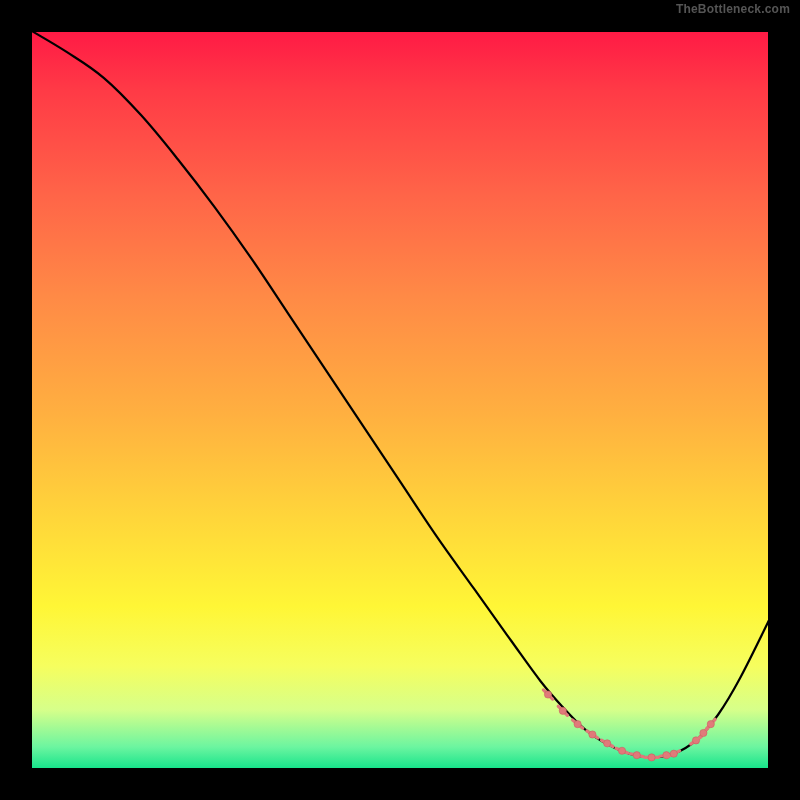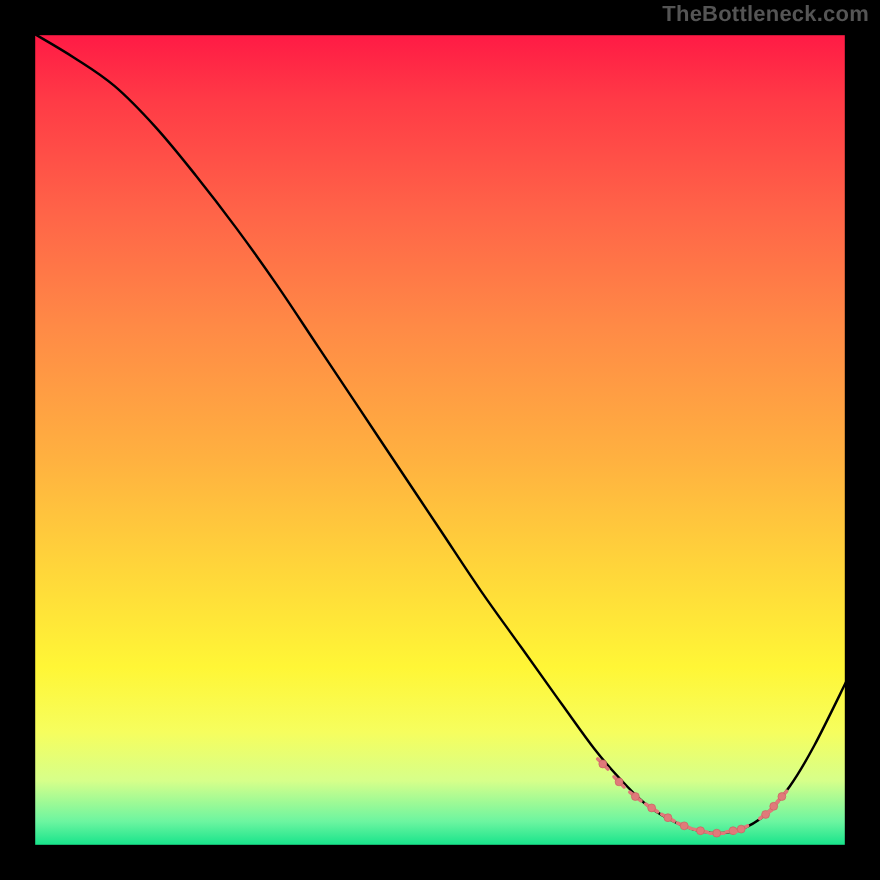--- a/index.html
+++ b/index.html
@@ -15,21 +15,21 @@
     position: relative;
     width: 800px;
     height: 800px;
     background: #000;
   }
   .watermark {
     position: absolute;
     top: 2px;
     right: 10px;
     color: #555;
-    font-size: 20px;
+    font-size: 12px;
     font-weight: 600;
     letter-spacing: 0.2px;
     z-index: 10;
     user-select: none;
   }
   .plot-area {
     position: absolute;
     left: 30px;
     top: 30px;
     width: 740px;

